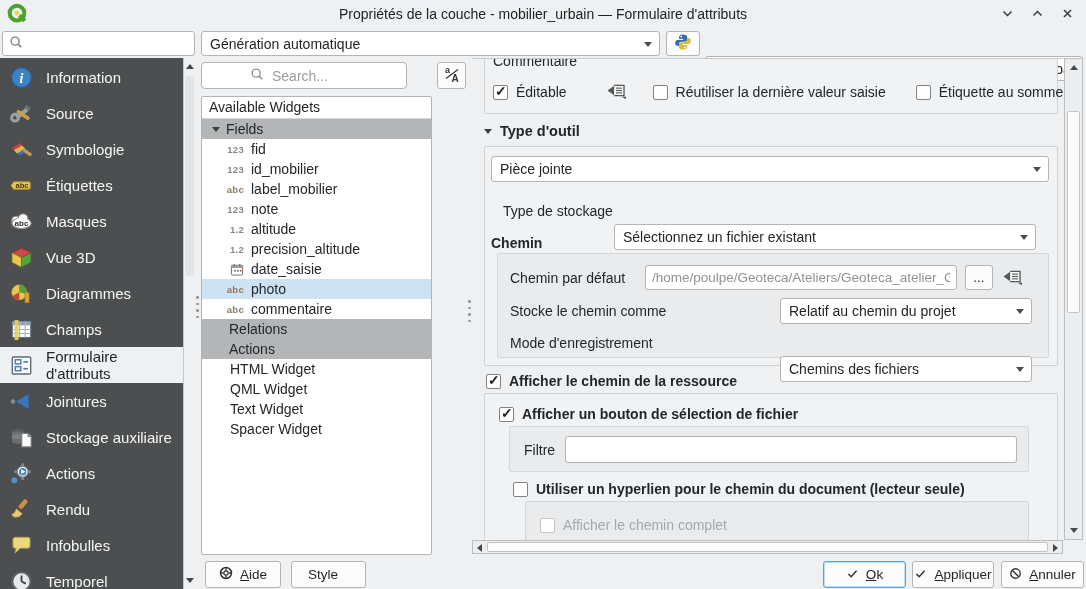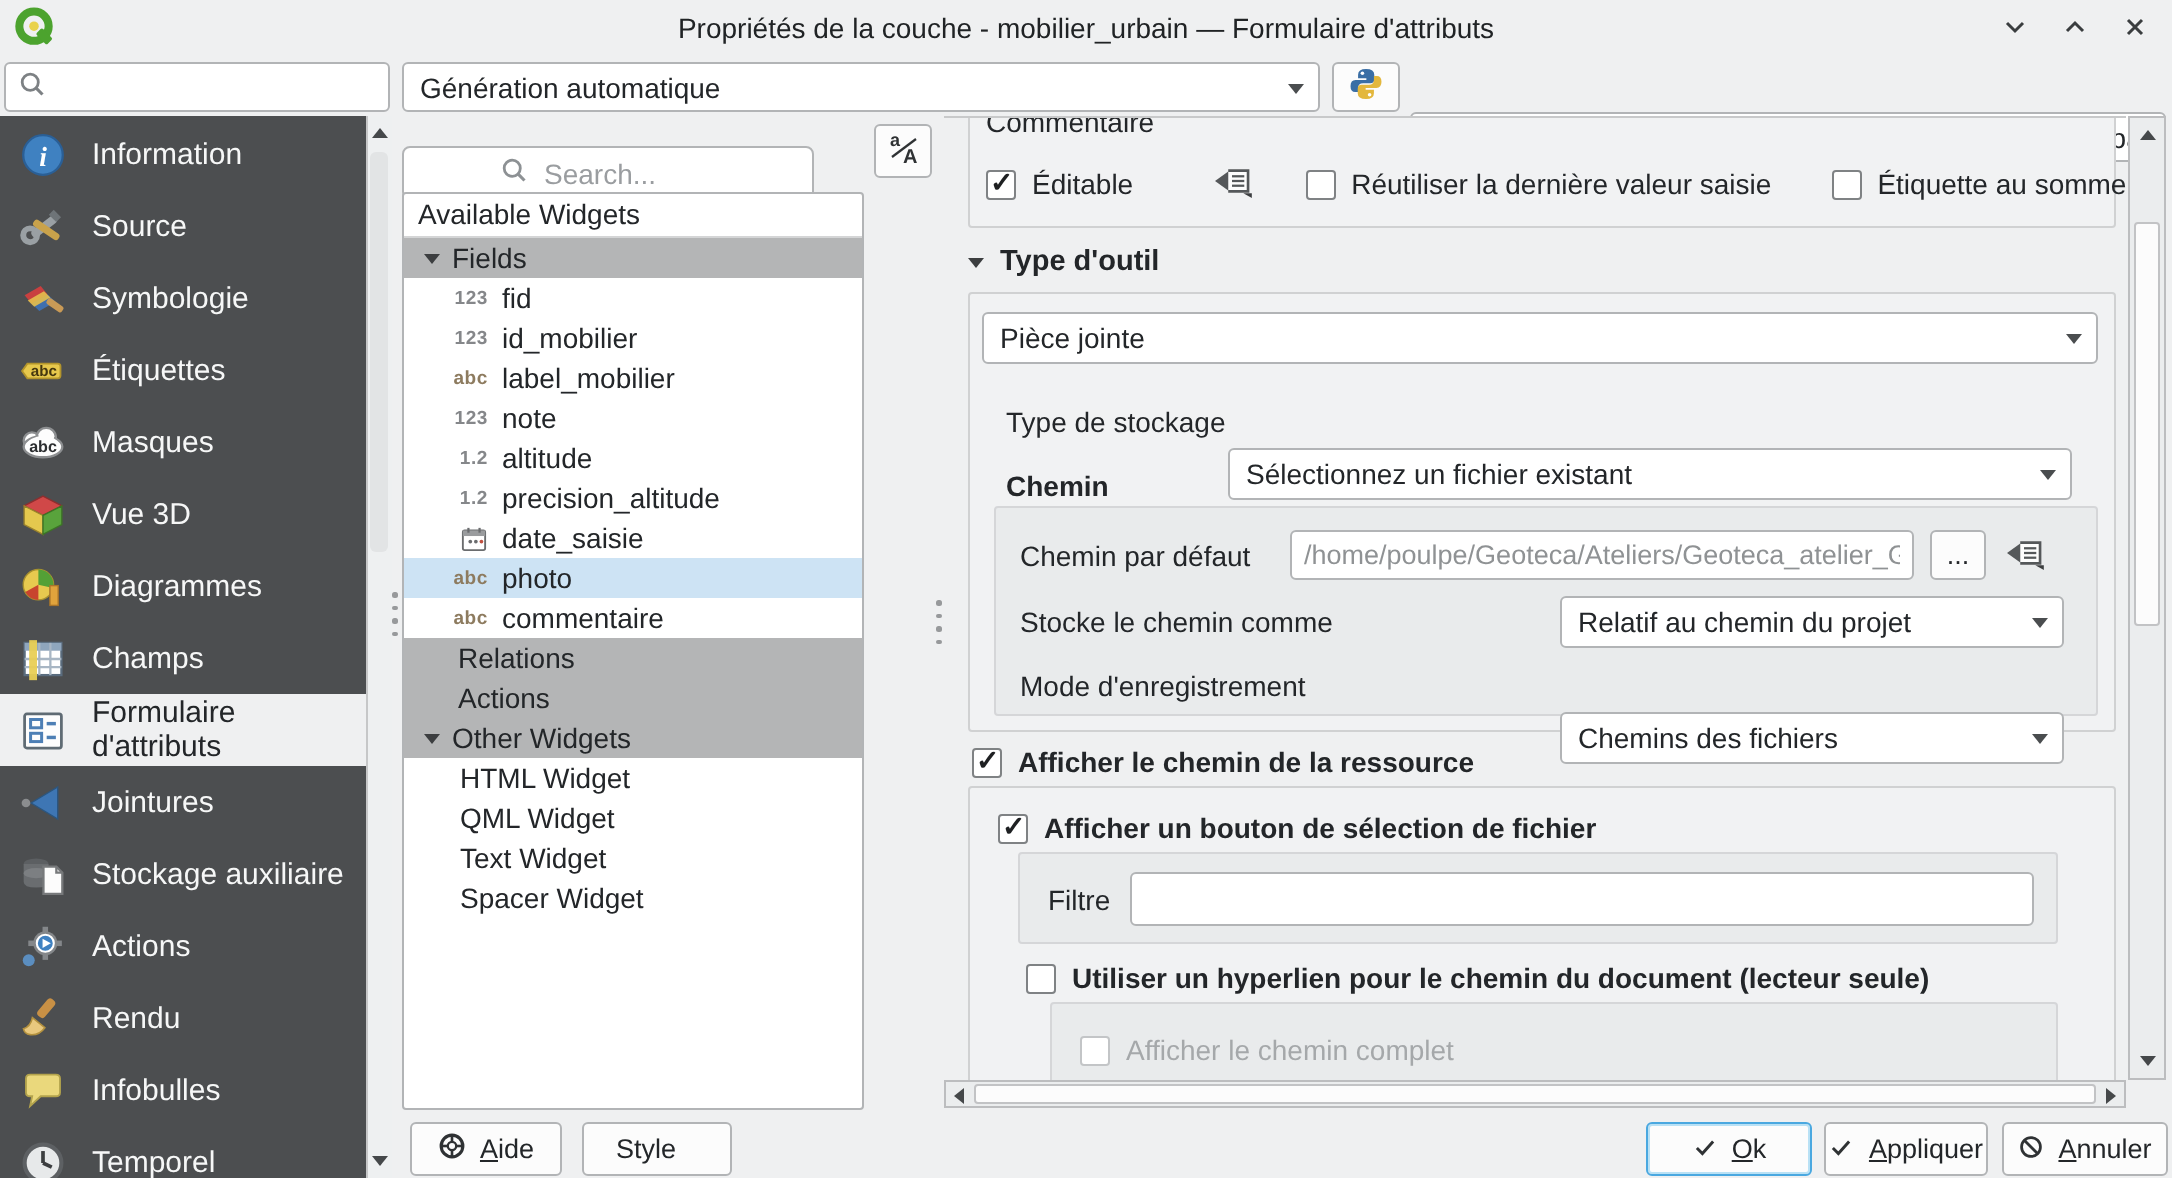--- a/index.html
+++ b/index.html
@@ -303,21 +303,21 @@
       <span class="tri-dn" style="bottom:6px;"></span>
     </div>
   </div>
   <div class="dots" style="left:196px;top:296px;">
       <i></i>
       <i></i>
       <i></i>
       <i></i>
     </div>
 
-  <div class="abs searchbox input" style="left:201px;top:73px;width:206px;height:27px;border-radius:4px;padding-left:48px;">
+  <div class="abs searchbox input" style="left:201px;top:62px;width:206px;height:27px;border-radius:4px;padding-left:48px;">
     <span><svg width="14" height="14" viewBox="0 0 16 16">
           <circle cx="7" cy="7" r="4.6" fill="none" stroke="#8d9194" stroke-width="1.6"></circle>
           <line x1="10.4" y1="10.4" x2="14" y2="14" stroke="#8d9194" stroke-width="1.8"></line>
         </svg></span>
     <input type="text" placeholder="Search..." style="">
   </div>
   <div class="abs btn" style="left:437px;top:62px;width:29px;height:27px;">
     <span><svg width="16" height="18" viewBox="0 0 16 18">
           <text x="1" y="8" font-size="9" font-weight="bold" fill="#2f3234" font-family="Liberation Sans,sans-serif">a</text>
           <line x1="2" y1="13.5" x2="14" y2="4.5" stroke="#2f3234" stroke-width="1.1"></line>
@@ -385,24 +385,20 @@
           <span class="t-ico abc">abc</span>
           <span>commentaire</span>
         </div>
         <div class="trow category">
           <span class="indent1"></span>
           <span>Relations</span>
         </div>
         <div class="trow category">
           <span class="indent1"></span>
           <span>Actions</span>
-        </div>
-        <div class="trow category">
-          <span class="t-arrow"></span>
-          <span>Other Widgets</span>
         </div>
         <div class="trow">
           <span class="indent1"></span>
           <span style="width: 1px;"></span>
           <span>HTML Widget</span>
         </div>
         <div class="trow">
           <span class="indent1"></span>
           <span style="width: 1px;"></span>
           <span>QML Widget</span>
@@ -459,21 +455,21 @@
     <div class="gbox" style="left:12px;top:87px;width:574px;height:220px;">
       <div class="combo abs" style="left:6px;top:9px;width:558px;height:26px;">
         <span>Pièce jointe</span>
           <span class="caret"></span>
       </div>
       <div class="flabel" style="left:18px;top:56px;">Type de stockage</div>
       <div class="combo abs" style="left:129px;top:51px;width:422px;height:26px;">
         <span>Sélectionnez un fichier existant</span>
           <span class="caret"></span>
       </div>
-      <div class="flabel b" style="left:18px;top:88px;text-align:right;">Chemin</div>
+      <div class="flabel b" style="left:6px;top:88px;text-align:right;">Chemin</div>
 
       <div class="gbox inner" style="left:12px;top:106px;width:552px;height:105px;">
         <div class="flabel" style="left:12px;top:16px;">Chemin par défaut</div>
         <input class="input abs pathinput" style="left: 147px; top: 11px; width: 312px; height: 25px;" value="/home/poulpe/Geoteca/Ateliers/Geoteca_atelier_G...">
         <div class="btn abs" style="left:467px;top:11px;width:28px;height:25px;">
             <span>...</span>
           </div>
         <span class="abs" style="left:503px;top:14px;"><svg width="22" height="17" viewBox="0 0 22 18">
               <path d="M9 3.5 H19.5 V14.5 H9" fill="#fdfdfd" stroke="#55585a" stroke-width="1.4"></path>
               <line x1="11" y1="6.5" x2="17.5" y2="6.5" stroke="#55585a" stroke-width="1.2"></line>

